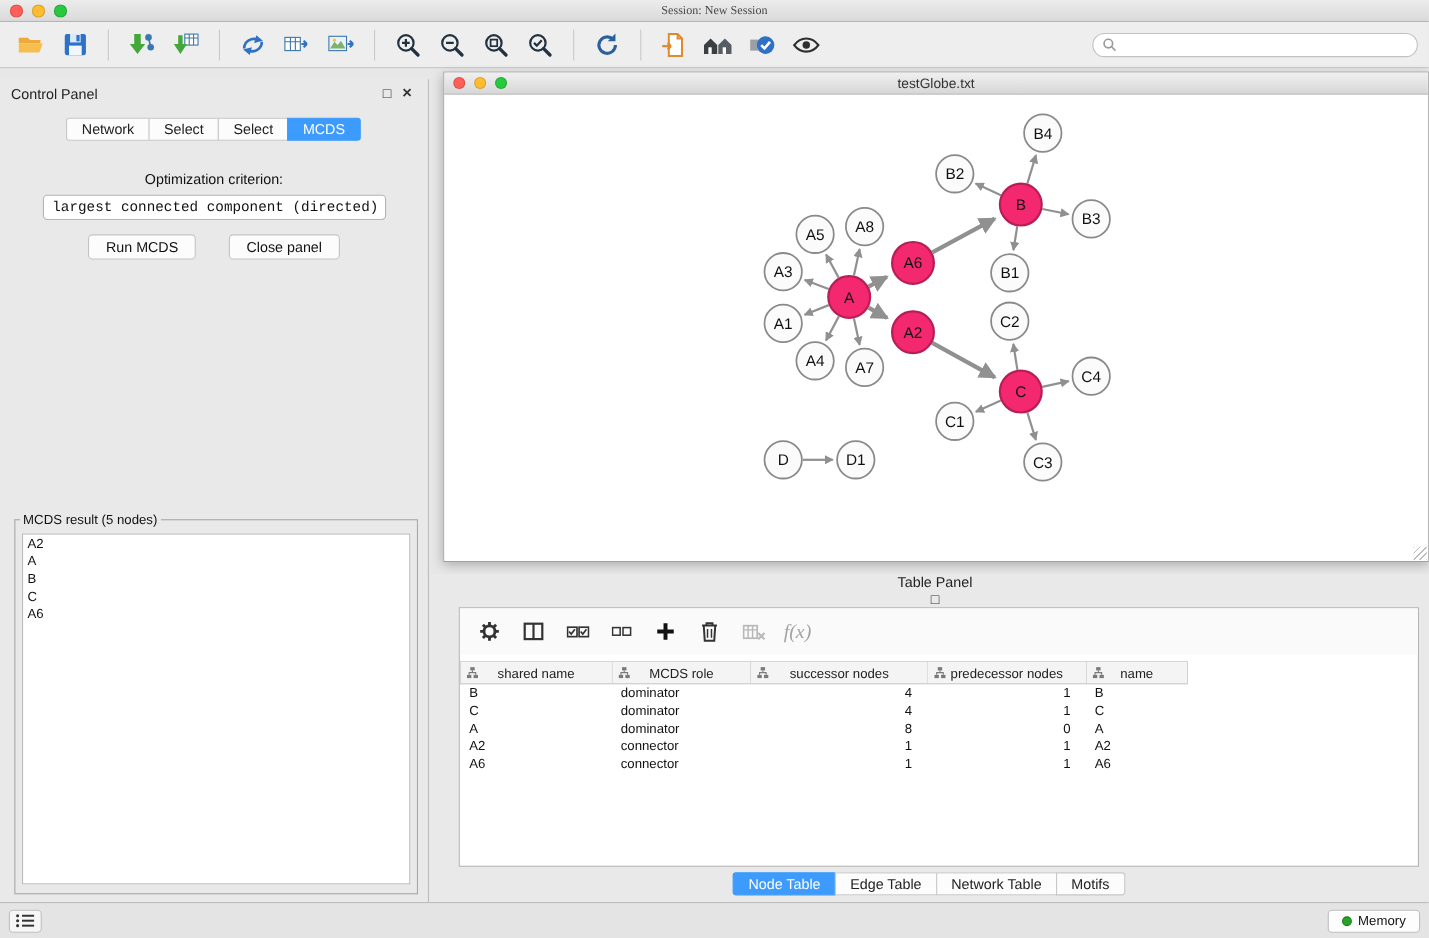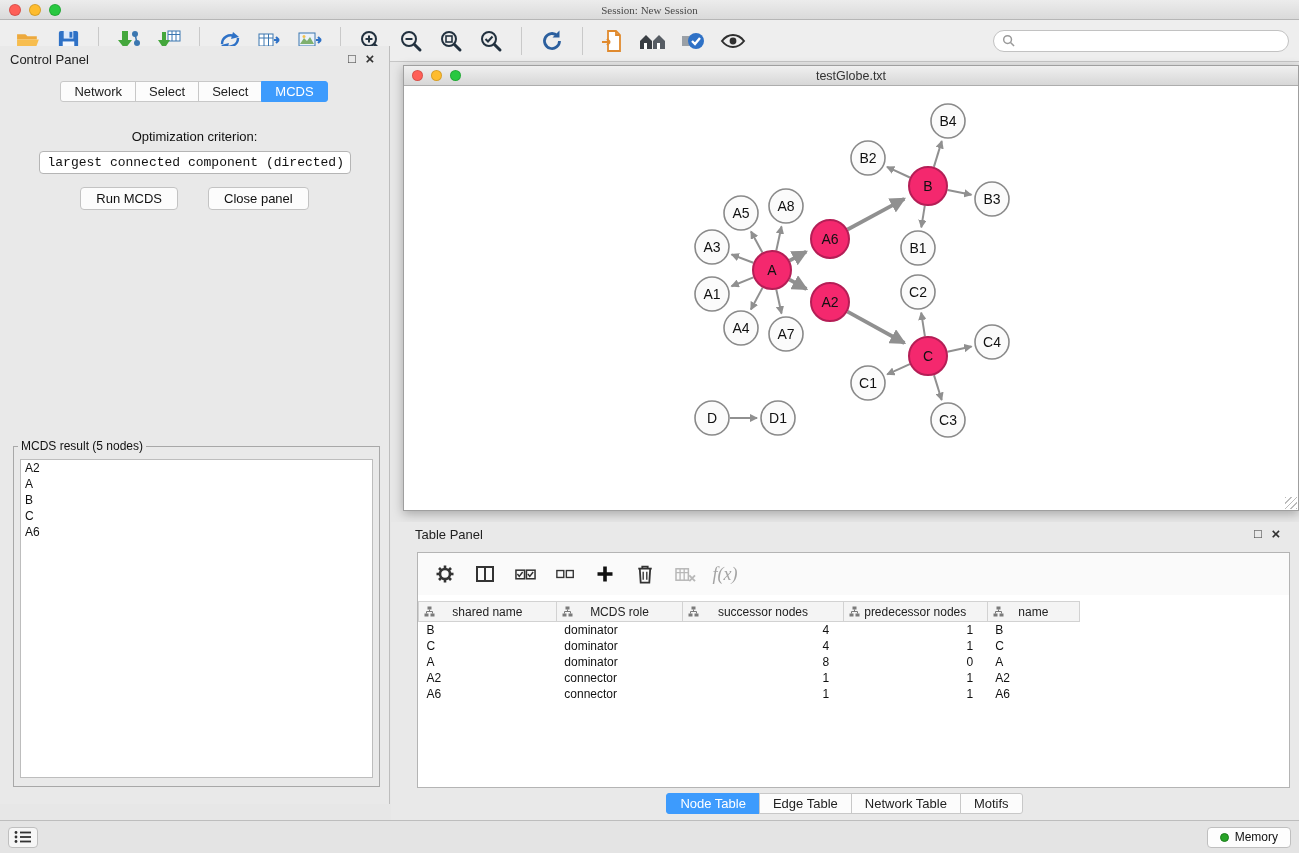--- a/index.html
+++ b/index.html
@@ -21,21 +21,21 @@
     background:#eeeeee; border-bottom:1px solid #c6c6c6;
     display:flex; align-items:center; padding:0 10px; gap:4px; }
   .tbtn { width:36px; height:34px; display:flex; align-items:center; justify-content:center;
     border-radius:4px; background:transparent; border:none; }
   .sep { width:1px; height:28px; background:#c9c9c9; margin:0 8px; }
   .search-box { margin-left:auto; width:296px; height:22px; background:#fff;
     border:1px solid #c2c2c2; border-radius:11px; display:flex; align-items:center; padding:0 8px; gap:5px; }
   .search-box input { border:none; outline:none; flex:1; font-size:12px; background:transparent; }
 
   
-  .control-panel { position:absolute; left:0; top:46px; width:390px; height:758px;
+  .control-panel { position:absolute; left:0; top:72px; width:390px; height:758px;
     background:#e9e9e9; border-right:1px solid #bdbdbd; }
   .panel-header { height:26px; display:flex; align-items:center; padding:0 10px; }
   .panel-title { font-size:13px; color:#222; }
   .panel-header .spacer { flex:1; }
   .mini-btn { font-size:13px; color:#333; width:18px; text-align:center; line-height:16px; cursor:default; }
   .mini-btn.x { font-weight:bold; font-size:15px; }
 
   .cp-tabs { display:flex; justify-content:center; margin-top:9px; }
   .tab { padding:2px 13px; background:#fcfcfc; border:1px solid #c8c8c8; margin-left:-1px;
     font-size:13px; color:#222; }
@@ -68,21 +68,21 @@
     border-bottom:1px solid #adadad; display:flex; align-items:center; position:relative; }
   .inner-titlebar .lights { padding-left:8px; }
   .inner-titlebar .light { width:11px; height:11px; }
   .inner-title { position:absolute; left:0; right:0; text-align:center; font-size:12.5px; color:#333; }
   .net-svg { display:block; background:#fff; }
   .resize-corner { position:absolute; right:1px; bottom:1px; width:12px; height:12px;
     background:repeating-linear-gradient(135deg,#bbb 0 1px,transparent 1px 4px); }
 
   
   .table-panel { position:absolute; left:391px; top:522px; width:908px; height:298px; background:#e9e9e9; }
-  .table-panel .panel-header { padding:0 14px 0 24px; height:24px; }
+  .table-panel .panel-header { padding:0 14px 0 24px; height:24px;flex-direction:column; }
   .table-content { position:absolute; left:26px; right:9px; top:30px; bottom:32px;
     background:#fff; border:1px solid #b4b4b4; overflow:hidden; }
   .table-toolbar { height:42px; display:flex; align-items:center; gap:10px; padding-left:12px; background:#fafafa; }
   .ttbtn { width:30px; height:30px; display:flex; align-items:center; justify-content:center; border:none; background:transparent; }
   .fx { font-family:"Liberation Serif", serif; font-style:italic; font-size:18px; color:#a3a3a3; }
 
   table.node-table { border-collapse:collapse; table-layout:fixed; width:662px; font-size:12px; margin-top:6px; }
   .node-table th { background:#f4f4f4; border:1px solid #d2d2d2; height:20px; font-weight:normal;
     position:relative; text-align:center; color:#222; }
   .node-table th .col-icon { position:absolute; left:5px; top:4px; }

